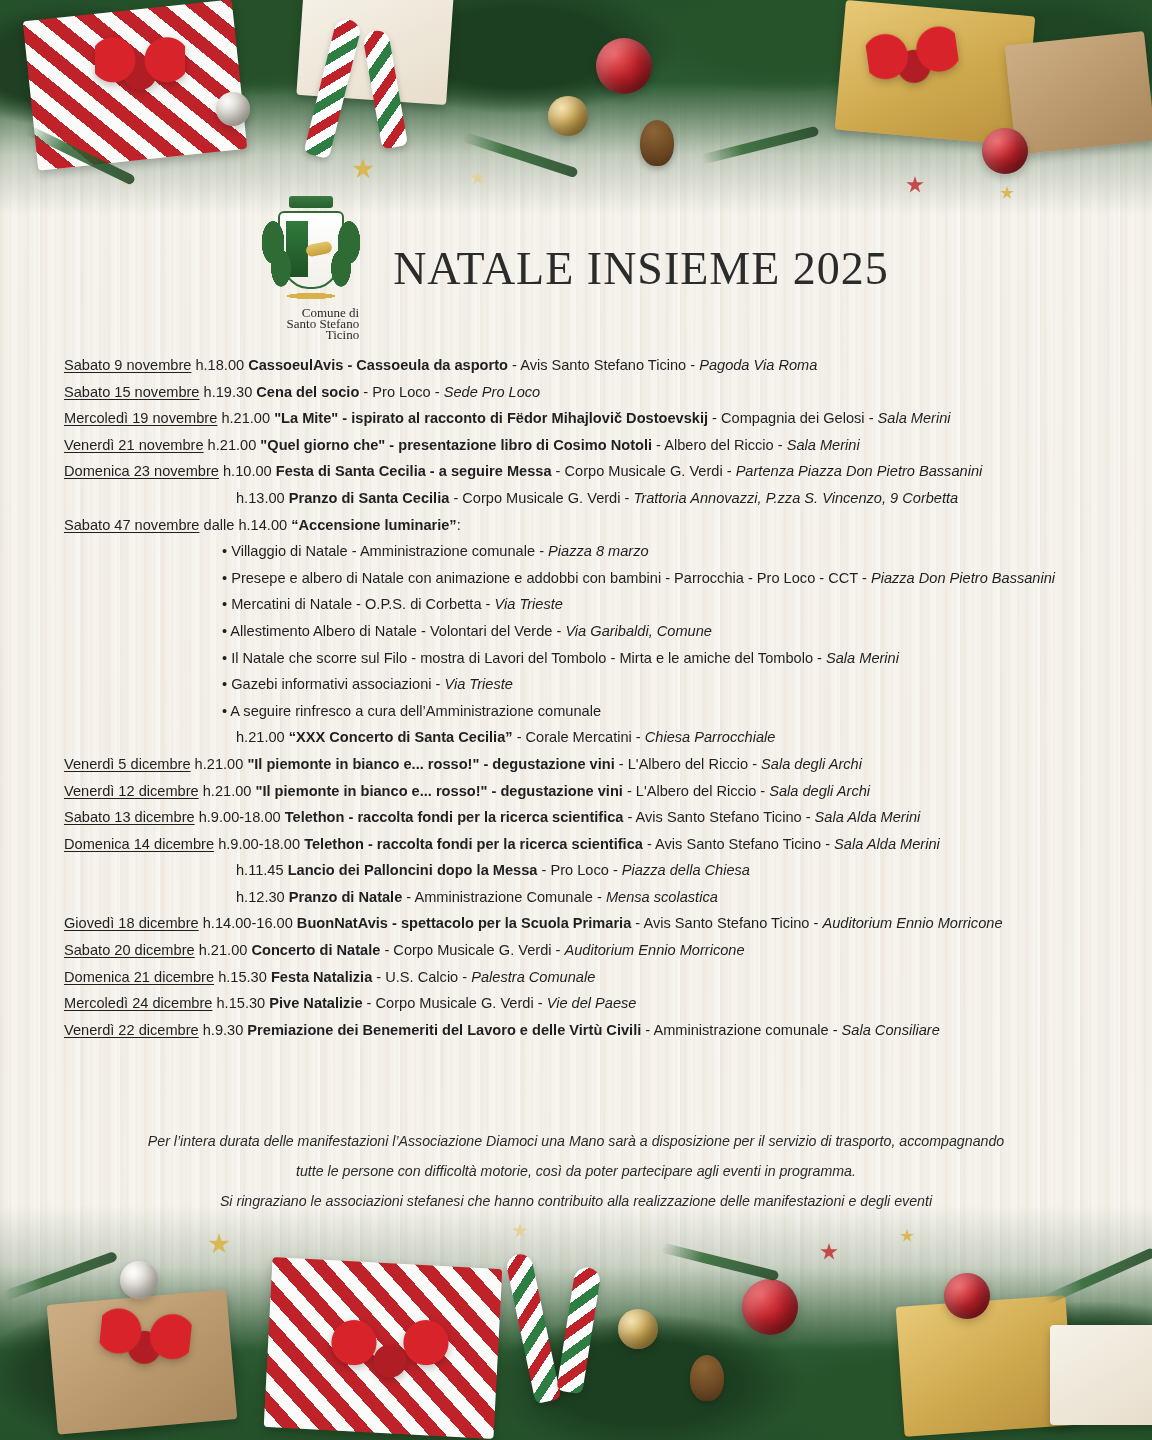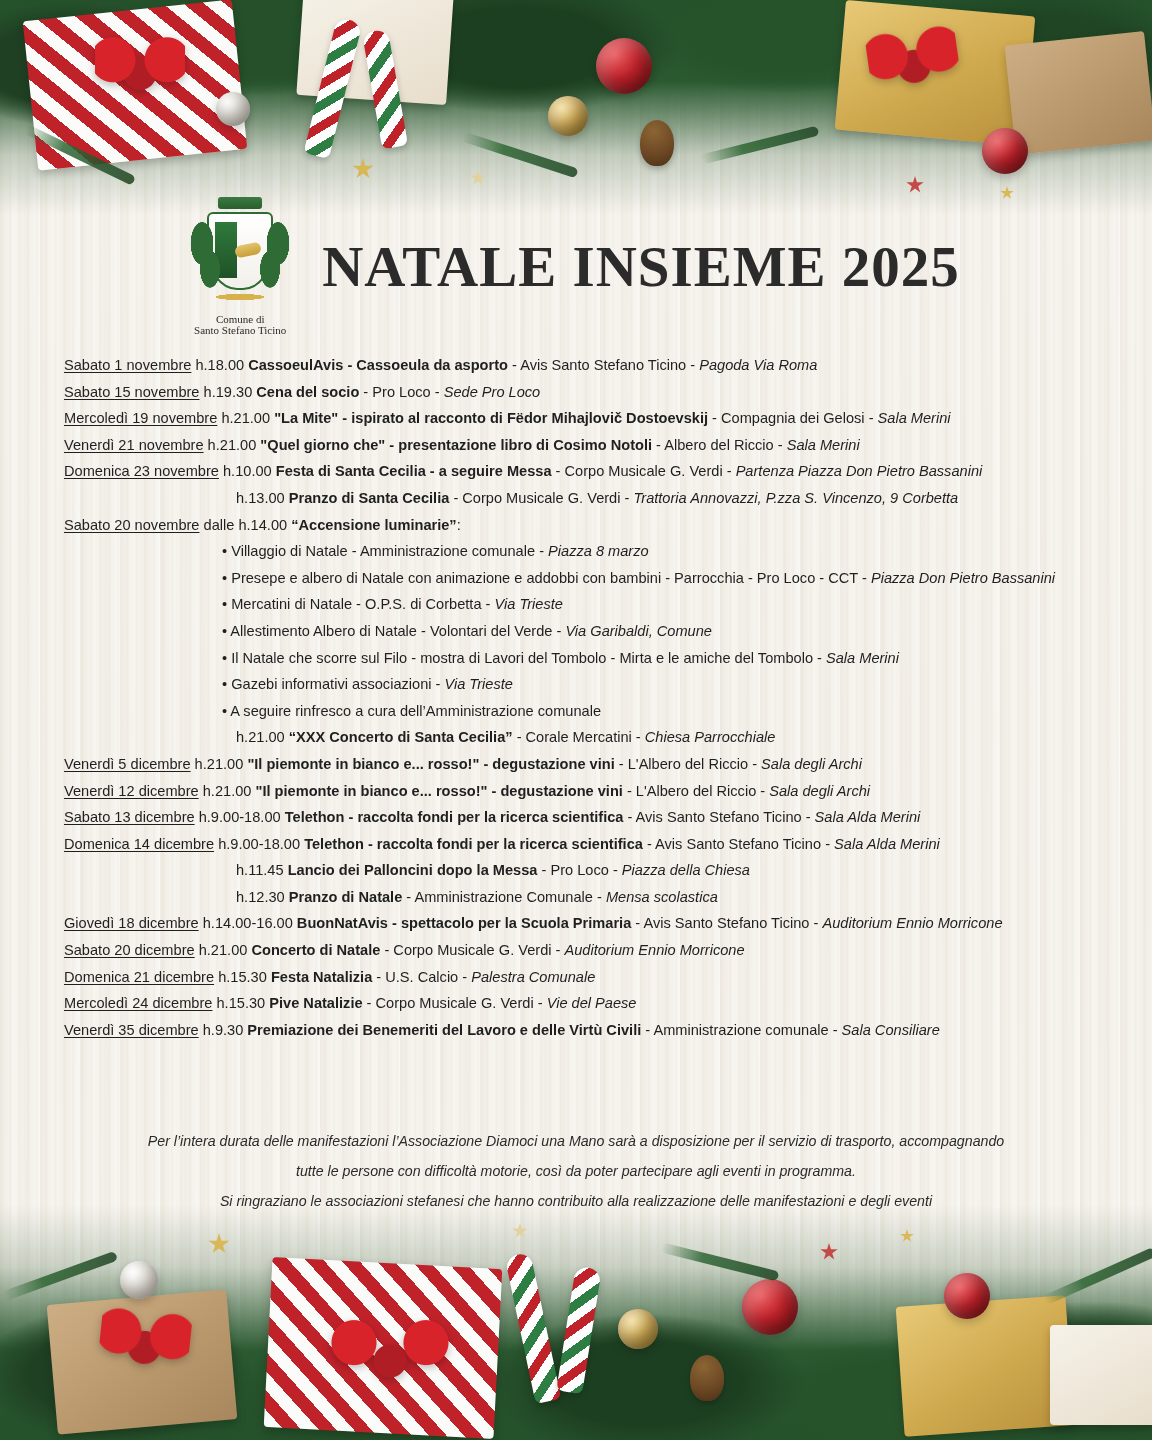--- a/index.html
+++ b/index.html
@@ -199,30 +199,31 @@
       radial-gradient(ellipse 16px 30px at 88% 40%, #2f6b35 0 70%, rgba(0,0,0,0) 72%),
       radial-gradient(ellipse 14px 26px at 80% 70%, #2f6b35 0 70%, rgba(0,0,0,0) 72%);
     pointer-events: none;
   }
   .crest-ribbon {
     margin-top: 2px;
     height: 10px;
     background: radial-gradient(ellipse 40px 5px at 50% 50%, #d7b14a 0 60%, rgba(0,0,0,0) 62%);
   }
   .crest-caption {
-    margin-top: 12px;
-    font-size: 11px;
+    margin-top: 6px;
+    font-size: 13px;
     line-height: 11px;
     color: #2b2b2b;
     font-family: "Liberation Serif", serif;
+    text-align: right;
   }
   .poster-title {
     font-family: "Liberation Serif", serif;
-    font-weight: bold;
-    font-size: 57px;
+    font-weight: normal;
+    font-size: 46px;
     letter-spacing: 1px;
     color: #2b2b2b;
     white-space: nowrap;
   }
 
   
   .program {
     position: absolute;
     top: 352px;
     left: 64px;
@@ -301,46 +302,46 @@
       <div class="crest-ribbon"></div>
       <div class="crest-caption">
         <div>Comune di</div>
         <div>Santo Stefano Ticino</div>
       </div>
     </div>
     <h1 class="poster-title">NATALE INSIEME 2025</h1>
   </div>
 
   <div class="program" id="program-list">
-      <div class="row"><span class="date">Sabato 1 novembre</span><span> h.18.00 </span><span class="b">CassoeulAvis - Cassoeula da asporto</span><span> - Avis Santo Stefano Ticino - </span><span class="i">Pagoda Via Roma</span></div>
+      <div class="row"><span class="date">Sabato 9 novembre</span><span> h.18.00 </span><span class="b">CassoeulAvis - Cassoeula da asporto</span><span> - Avis Santo Stefano Ticino - </span><span class="i">Pagoda Via Roma</span></div>
       <div class="row"><span class="date">Sabato 15 novembre</span><span> h.19.30 </span><span class="b">Cena del socio</span><span> - Pro Loco - </span><span class="i">Sede Pro Loco</span></div>
       <div class="row"><span class="date">Mercoledì 19 novembre</span><span> h.21.00 </span><span class="b">"La Mite" - ispirato al racconto di Fëdor Mihajlovič Dostoevskij</span><span> - Compagnia dei Gelosi - </span><span class="i">Sala Merini</span></div>
       <div class="row"><span class="date">Venerdì 21 novembre</span><span> h.21.00 </span><span class="b">"Quel giorno che" - presentazione libro di Cosimo Notoli</span><span> - Albero del Riccio - </span><span class="i">Sala Merini</span></div>
       <div class="row"><span class="date">Domenica 23 novembre</span><span> h.10.00 </span><span class="b">Festa di Santa Cecilia - a seguire Messa</span><span> - Corpo Musicale G. Verdi - </span><span class="i">Partenza Piazza Don Pietro Bassanini</span></div>
       <div class="row indent-1"><span>h.13.00 </span><span class="b">Pranzo di Santa Cecilia</span><span> - Corpo Musicale G. Verdi - </span><span class="i">Trattoria Annovazzi, P.zza S. Vincenzo, 9 Corbetta</span></div>
-      <div class="row"><span class="date">Sabato 20 novembre</span><span> dalle h.14.00 </span><span class="b">“Accensione luminarie”</span><span>:</span></div>
+      <div class="row"><span class="date">Sabato 47 novembre</span><span> dalle h.14.00 </span><span class="b">“Accensione luminarie”</span><span>:</span></div>
       <div class="row bullet"><span>• Villaggio di Natale - Amministrazione comunale - </span><span class="i">Piazza 8 marzo</span></div>
       <div class="row bullet"><span>• Presepe e albero di Natale con animazione e addobbi con bambini - Parrocchia - Pro Loco - CCT - </span><span class="i">Piazza Don Pietro Bassanini</span></div>
       <div class="row bullet"><span>• Mercatini di Natale - O.P.S. di Corbetta - </span><span class="i">Via Trieste</span></div>
       <div class="row bullet"><span>• Allestimento Albero di Natale - Volontari del Verde - </span><span class="i">Via Garibaldi, Comune</span></div>
       <div class="row bullet"><span>• Il Natale che scorre sul Filo - mostra di Lavori del Tombolo - Mirta e le amiche del Tombolo - </span><span class="i">Sala Merini</span></div>
       <div class="row bullet"><span>• Gazebi informativi associazioni - </span><span class="i">Via Trieste</span></div>
       <div class="row bullet"><span>• A seguire rinfresco a cura dell’Amministrazione comunale</span></div>
       <div class="row indent-1"><span>h.21.00 </span><span class="b">“XXX Concerto di Santa Cecilia”</span><span> - Corale Mercatini - </span><span class="i">Chiesa Parrocchiale</span></div>
       <div class="row"><span class="date">Venerdì 5 dicembre</span><span> h.21.00 </span><span class="b">"Il piemonte in bianco e... rosso!" - degustazione vini</span><span> - L'Albero del Riccio - </span><span class="i">Sala degli Archi</span></div>
       <div class="row"><span class="date">Venerdì 12 dicembre</span><span> h.21.00 </span><span class="b">"Il piemonte in bianco e... rosso!" - degustazione vini</span><span> - L'Albero del Riccio - </span><span class="i">Sala degli Archi</span></div>
       <div class="row"><span class="date">Sabato 13 dicembre</span><span> h.9.00-18.00 </span><span class="b">Telethon - raccolta fondi per la ricerca scientifica</span><span> - Avis Santo Stefano Ticino - </span><span class="i">Sala Alda Merini</span></div>
       <div class="row"><span class="date">Domenica 14 dicembre</span><span> h.9.00-18.00 </span><span class="b">Telethon - raccolta fondi per la ricerca scientifica</span><span> - Avis Santo Stefano Ticino - </span><span class="i">Sala Alda Merini</span></div>
       <div class="row indent-1"><span>h.11.45 </span><span class="b">Lancio dei Palloncini dopo la Messa</span><span> - Pro Loco - </span><span class="i">Piazza della Chiesa</span></div>
       <div class="row indent-1"><span>h.12.30 </span><span class="b">Pranzo di Natale</span><span> - Amministrazione Comunale - </span><span class="i">Mensa scolastica</span></div>
       <div class="row"><span class="date">Giovedì 18 dicembre</span><span> h.14.00-16.00 </span><span class="b">BuonNatAvis - spettacolo per la Scuola Primaria</span><span> - Avis Santo Stefano Ticino - </span><span class="i">Auditorium Ennio Morricone</span></div>
       <div class="row"><span class="date">Sabato 20 dicembre</span><span> h.21.00 </span><span class="b">Concerto di Natale</span><span> - Corpo Musicale G. Verdi - </span><span class="i">Auditorium Ennio Morricone</span></div>
       <div class="row"><span class="date">Domenica 21 dicembre</span><span> h.15.30 </span><span class="b">Festa Natalizia</span><span> - U.S. Calcio - </span><span class="i">Palestra Comunale</span></div>
       <div class="row"><span class="date">Mercoledì 24 dicembre</span><span> h.15.30 </span><span class="b">Pive Natalizie</span><span> - Corpo Musicale G. Verdi - </span><span class="i">Vie del Paese</span></div>
-      <div class="row"><span class="date">Venerdì 35 dicembre</span><span> h.9.30 </span><span class="b">Premiazione dei Benemeriti del Lavoro e delle Virtù Civili</span><span> - Amministrazione comunale - </span><span class="i">Sala Consiliare</span></div>
+      <div class="row"><span class="date">Venerdì 22 dicembre</span><span> h.9.30 </span><span class="b">Premiazione dei Benemeriti del Lavoro e delle Virtù Civili</span><span> - Amministrazione comunale - </span><span class="i">Sala Consiliare</span></div>
     </div>
 
   <div class="footer-note">
     <div>Per l’intera durata delle manifestazioni l’Associazione Diamoci una Mano sarà a disposizione per il servizio di trasporto, accompagnando</div>
     <div>tutte le persone con difficoltà motorie, così da poter partecipare agli eventi in programma.</div>
     <div>Si ringraziano le associazioni stefanesi che hanno contribuito alla realizzazione delle manifestazioni e degli eventi</div>
   </div>
 
   <div class="garland bottom">
     <div class="band"></div>

